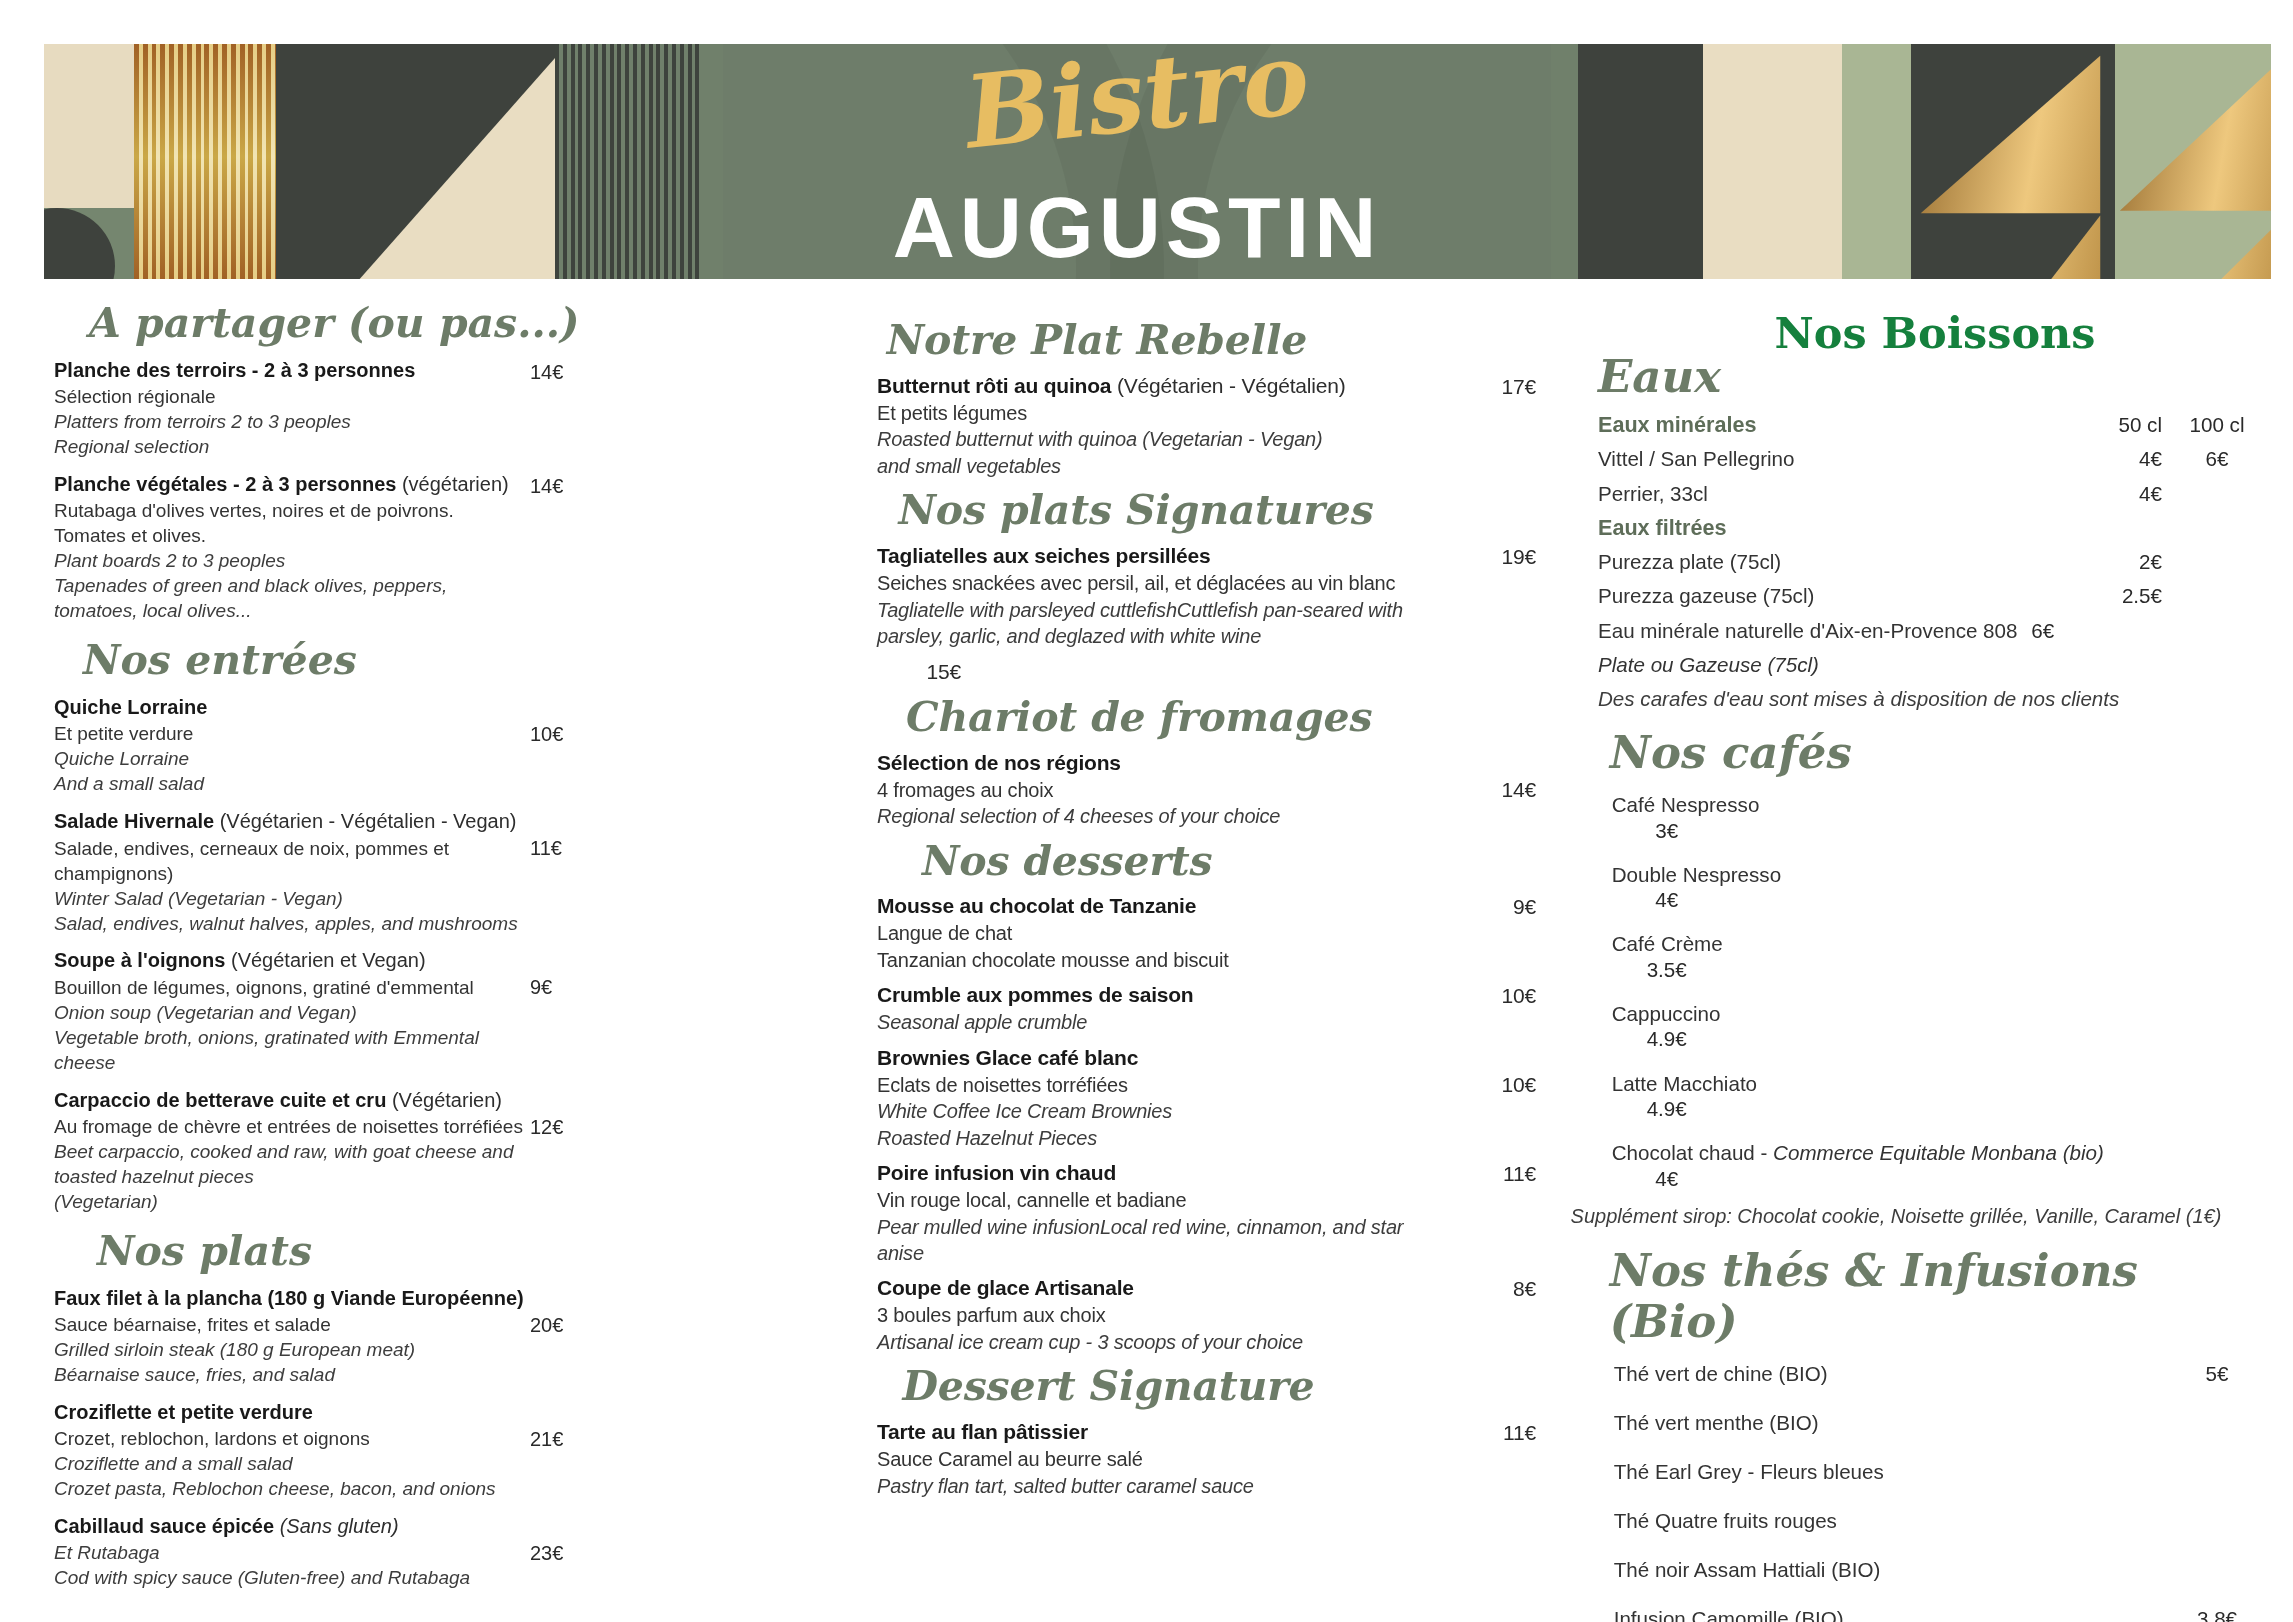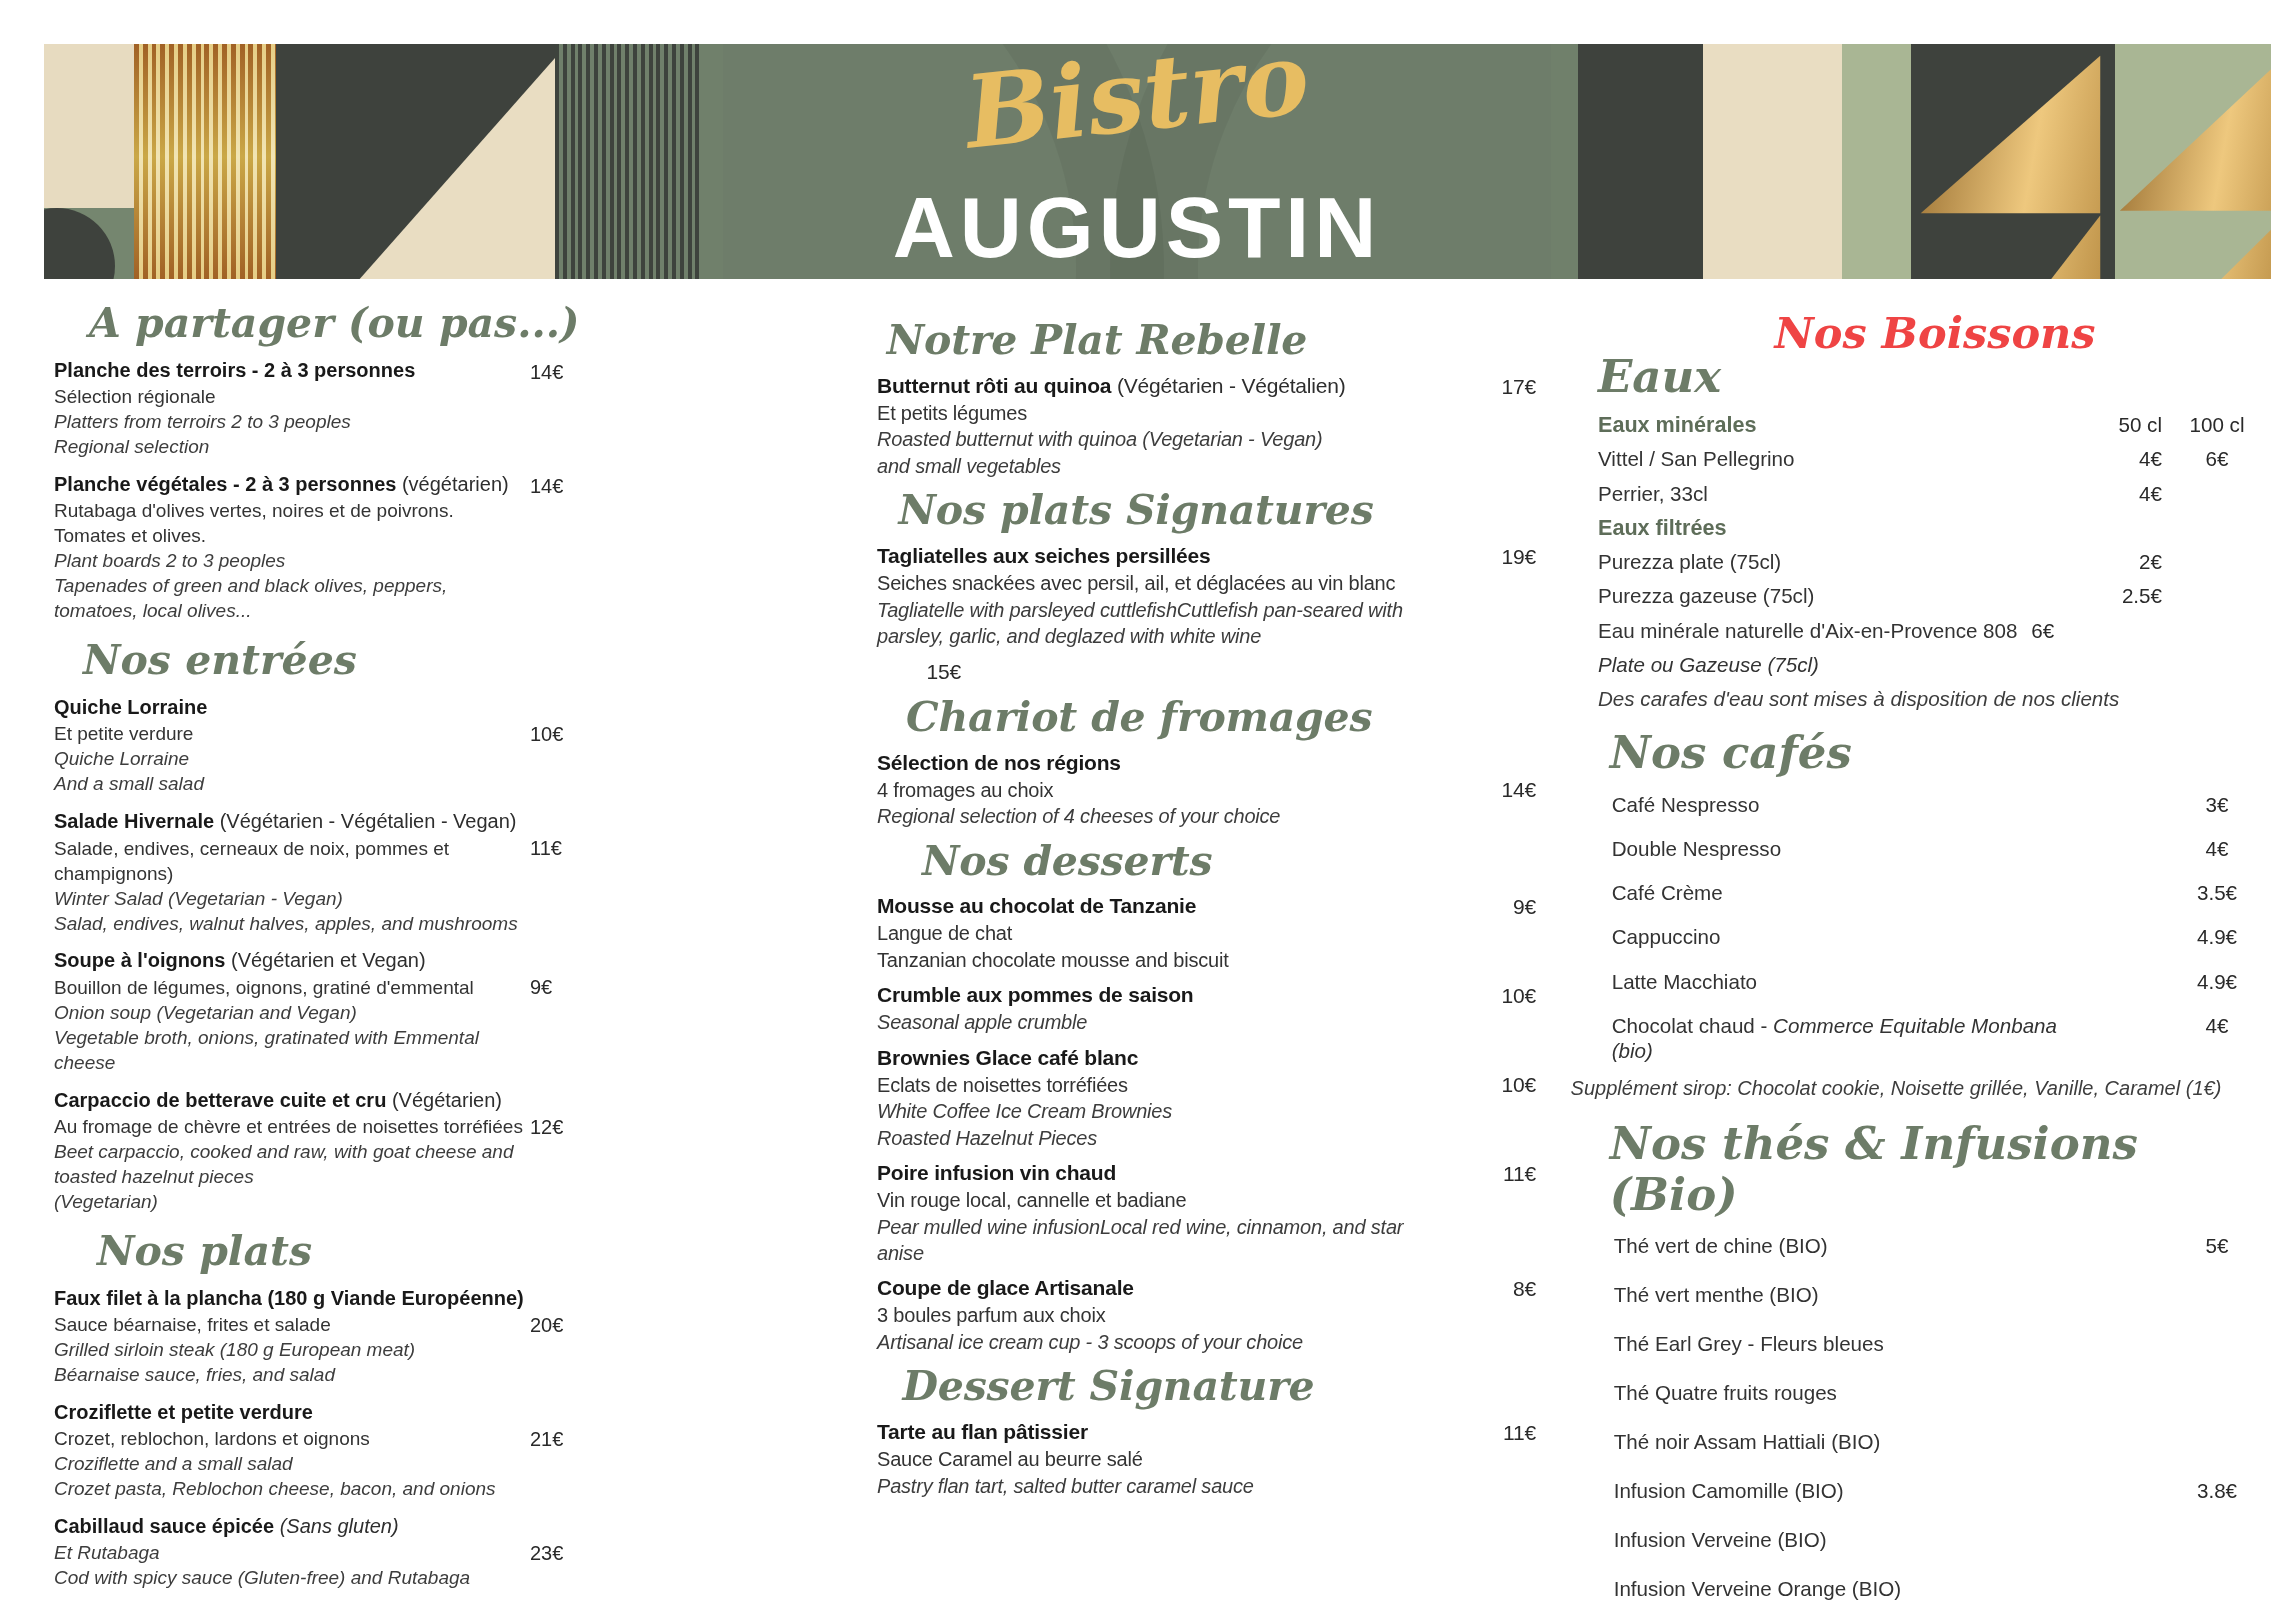--- a/index.html
+++ b/index.html
@@ -52,34 +52,34 @@
   #col-middle .item-name{font-size:21px;line-height:29px;}
   .item-name .sfx{font-weight:400;color:#2e2e2e;}
   .item-name .sfx.it{font-style:italic;}
   .line{color:#333333;}
   .line.it{font-style:italic;color:#3d3d3d;}
   .price{width:71px;margin-left:5.9px;font-size:20px;color:#2a2a2a;white-space:nowrap;}
   #col-middle .price{width:78px;text-align:right;font-size:21px;}
 
   
   #col-right{left:1598px;top:310px;width:674px;font-size:20.6px;line-height:25.5px;}
-  .drinks-title{font-family:"DejaVu Serif",serif;font-style:italic;font-weight:700;color:#ef4444;font-size:43px;line-height:47px;text-align:center;margin-bottom:0;}
+  .drinks-title{font-family:"DejaVu Serif",serif;font-weight:700;color:#15803d;font-size:43px;line-height:47px;text-align:center;margin-bottom:0;}
   .eaux-script{font-family:"DejaVu Serif",serif;font-style:italic;font-weight:700;color:#6d7c68;font-size:45px;line-height:51px;margin:-5.9px 0 9.8px 0;}
   .sub-row{display:flex;margin-bottom:8.8px;}
   .sub-label{flex:1;font-weight:700;font-size:21.6px;color:#5e6d59;}
   .drow{display:flex;margin-bottom:8.8px;}
   .dlabel{flex:1;color:#333333;}
   .dlabel .it{font-style:italic;}
   .dlabel.italic{font-style:italic;}
   .p1{width:98px;text-align:right;color:#2a2a2a;}
   .p2{width:110px;text-align:center;color:#2a2a2a;}
   .inline-price{margin-left:13.7px;color:#2a2a2a;}
   .dnote{font-style:italic;color:#3d3d3d;margin:3.9px 0 9.8px 0;}
   .cafes-heading,.teas-heading{font-family:"DejaVu Serif",serif;font-style:italic;font-weight:700;color:#6d7c68;font-size:45px;line-height:51px;margin:15.7px 0 13.7px 11.8px;}
-  .rows-cafe .drow{margin-bottom:18.6px;padding-left:13.7px;}
+  .rows-cafe .drow{margin-bottom:18.6px;padding-left:13.7px;flex-direction:column;}
   .rows-tea .drow{margin-bottom:23.5px;padding-left:15.7px;justify-content:center;}
   .cafe-note{font-style:italic;color:#3d3d3d;margin:-5.9px 0 0 -27.4px;white-space:nowrap;font-size:20px;}
 </style>
 </head>
 <body>
 
 <div class="banner">
   <div class="b-beige-corner">
     <div class="green-sq"></div>
     <div class="dark-arc"></div>

